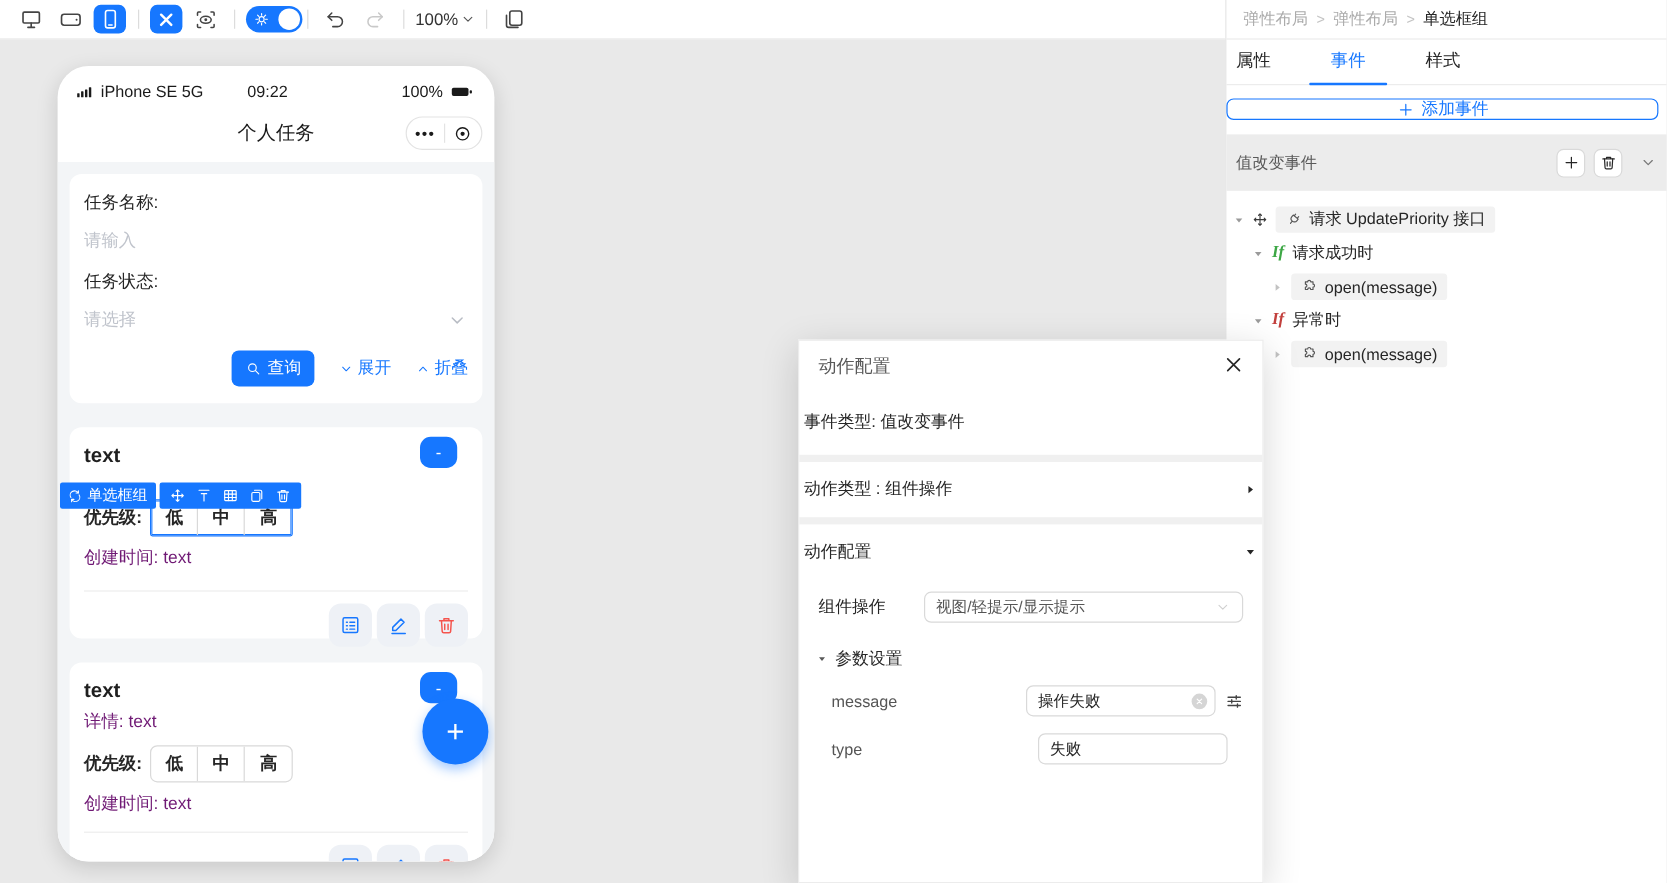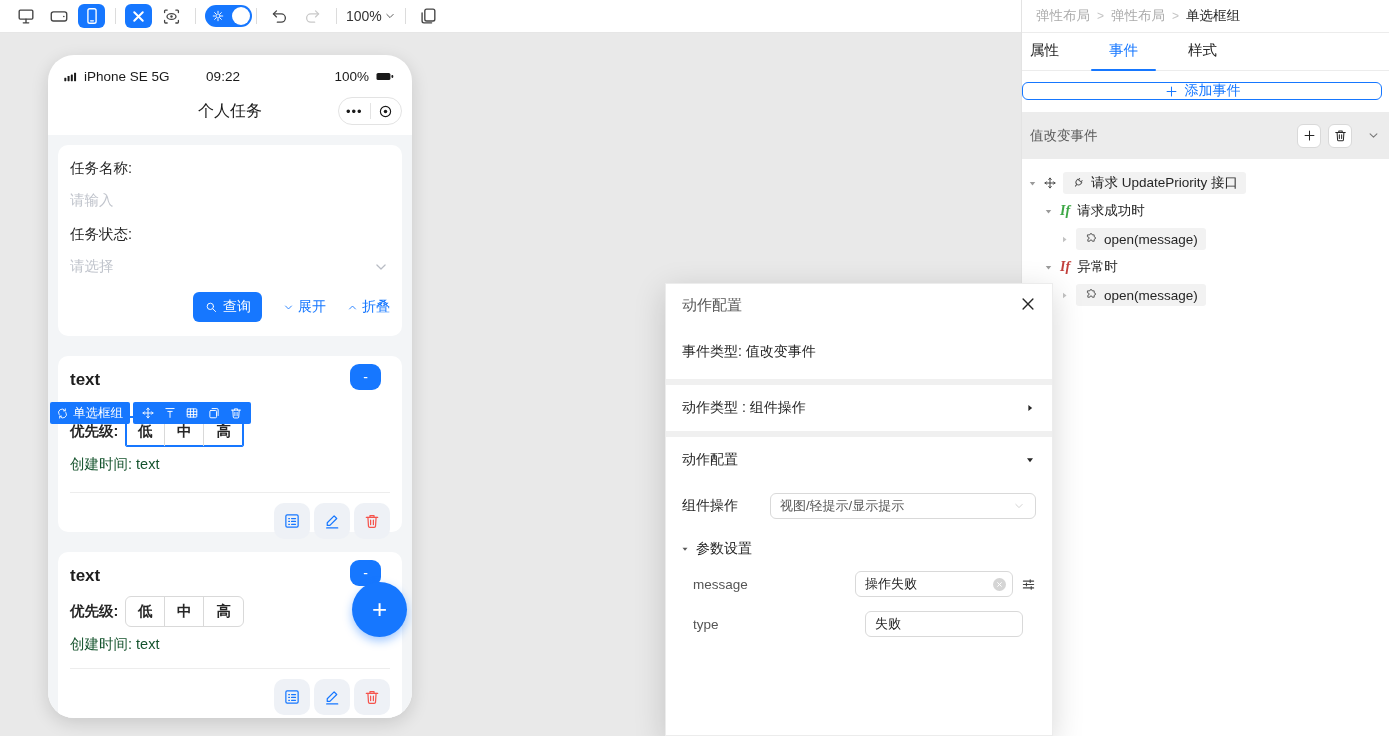--- a/index.html
+++ b/index.html
@@ -62,35 +62,35 @@
   .sel-tools { background:#1677ff; color:#fff; height:22px; display:flex; align-items:center; gap:8px; padding:0 8px; border-radius:2px; }
   .sel-tools .ti { cursor:pointer; display:flex; }
   .prio-row { display:flex; align-items:center; gap:7px; margin:26px 0 8px;font-weight:bold; }
   .card.c3 .prio-row { margin:10px 0 8px; }
   .p-label { font-size:14.5px; color:#262626; }
   .seg { display:inline-flex; border:1px solid #d9d9d9; border-radius:6px; overflow:hidden; background:#fff; }
   .seg.selected { border:1px solid #1677ff; border-radius:2px; box-shadow:0 0 0 1px #1677ff inset; }
   .seg .opt { width:39px; height:29px; display:flex; align-items:center; justify-content:center; font-size:14.5px; color:#262626;
     border-right:1px solid #d9d9d9; cursor:pointer; }
   .seg .opt:last-child { border-right:none; }
-  .t-line { font-size:14.5px; color:#14532d; margin:4px 0 0; }
+  .t-line { font-size:14.5px; color:#701a75; margin:4px 0 0; }
   .t-divider { border-top:1px solid #ededed; margin:18px 0 10px; }
   .t-actions { display:flex; justify-content:flex-end; gap:4px; padding-bottom:2px; }
   .sq-btn { width:36px; height:36px; border-radius:10px; background:#eef1f6; display:flex; align-items:center; justify-content:center; cursor:pointer; }
   .sq-btn.blue { color:#1677ff; } .sq-btn.red { color:#f5544d; }
   .fab { position:absolute; left:304px; top:527px; width:55px; height:55px; border-radius:50%; background:#1677ff; color:#fff;
     display:flex; align-items:center; justify-content:center; font-size:26px; font-weight:300;
     box-shadow:0 4px 10px rgba(22,119,255,.4); cursor:pointer; z-index:4; }
 
   
   .modal { position:absolute; left:665px; top:283px; width:388px; height:453px; background:#fff; z-index:50;
     box-shadow:0 8px 30px rgba(0,0,0,.16); border:1px solid #ececec; }
   .m-header { position:relative; padding:12px 16px 10px; font-size:15px; color:#595959; }
   .m-close { position:absolute; right:15px; top:11px; width:18px; height:18px; color:#262626; cursor:pointer; }
-  .m-row { padding:14px 16px; font-size:14px; color:#262626; display:flex; align-items:center; }
+  .m-row { padding:14px 4px; font-size:14px; color:#262626; display:flex; align-items:center; }
   .m-row .caret { margin-left:auto; display:flex; color:#262626; cursor:pointer; }
   .m-band { height:6px; background:#f0f0f0; }
   .m-op { display:flex; align-items:center; padding:10px 16px 8px; }
   .m-op .lbl { width:88px; font-size:14px; color:#262626; }
   .m-select { flex:1; height:26px; border:1px solid #d9d9d9; border-radius:6px; display:flex; align-items:center;
     padding:0 9px; font-size:13px; color:#555; cursor:pointer; background:#fff; }
   .m-select .chev { margin-left:auto; color:#d0d0d0; }
   .m-params-hd { display:flex; align-items:center; gap:6px; padding:13px 16px 6px 14px; font-size:14px; color:#262626; cursor:pointer; }
   .m-field { display:flex; align-items:center; padding:7px 16px 7px 27px; }
   .m-field .lbl { width:172px; font-size:13.5px; color:#555; }
@@ -487,20 +487,21 @@
                 <use href="#i-trash"></use>
               </svg>
             </span>
           </span>
       </div>
     </div>
 
     <div class="card c3" style="height:173px;">
       <div class="t-title">text</div>
       <div class="badge-pill">-</div>
+      <div class="t-line" style="margin-top:6px">详情: text</div>
       <div class="prio-row">
         <span class="p-label">优先级:</span>
         <div class="seg">
           <span class="opt">低</span>
           <span class="opt">中</span>
           <span class="opt">高</span>
         </div>
       </div>
       <div class="t-line">创建时间: text</div>
       <div class="t-divider" style="margin:14px 0 10px"></div>

